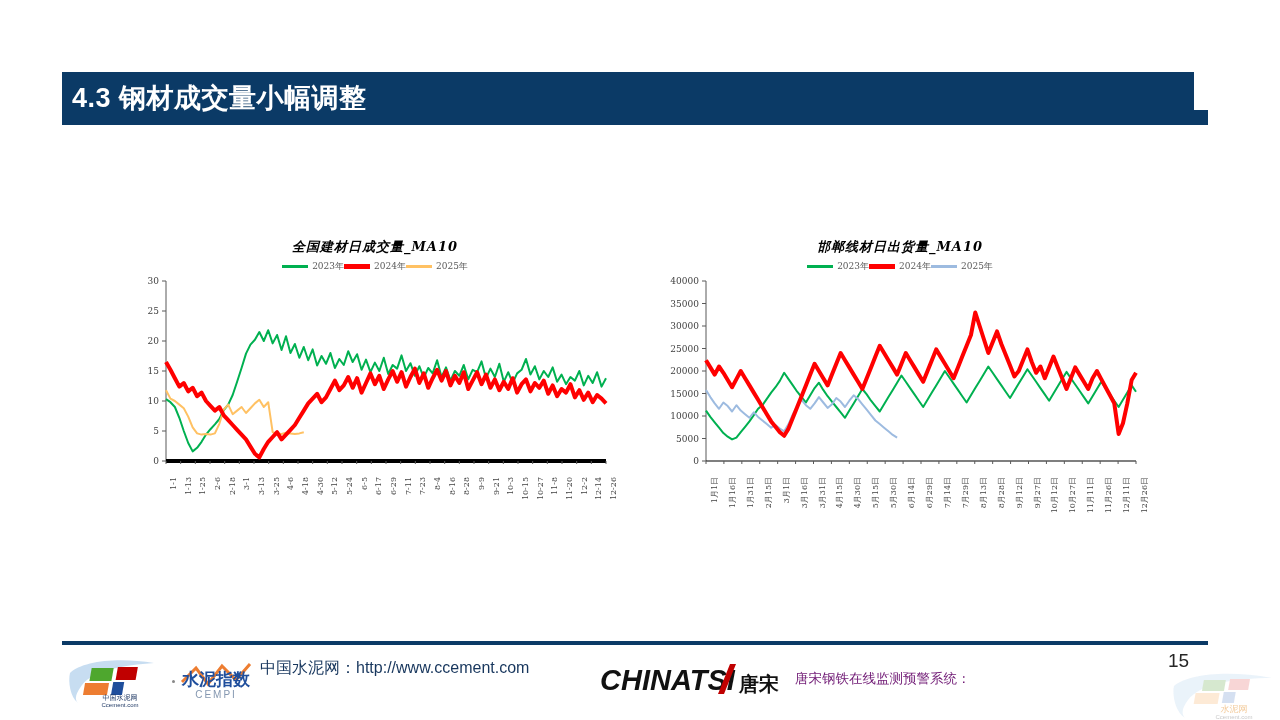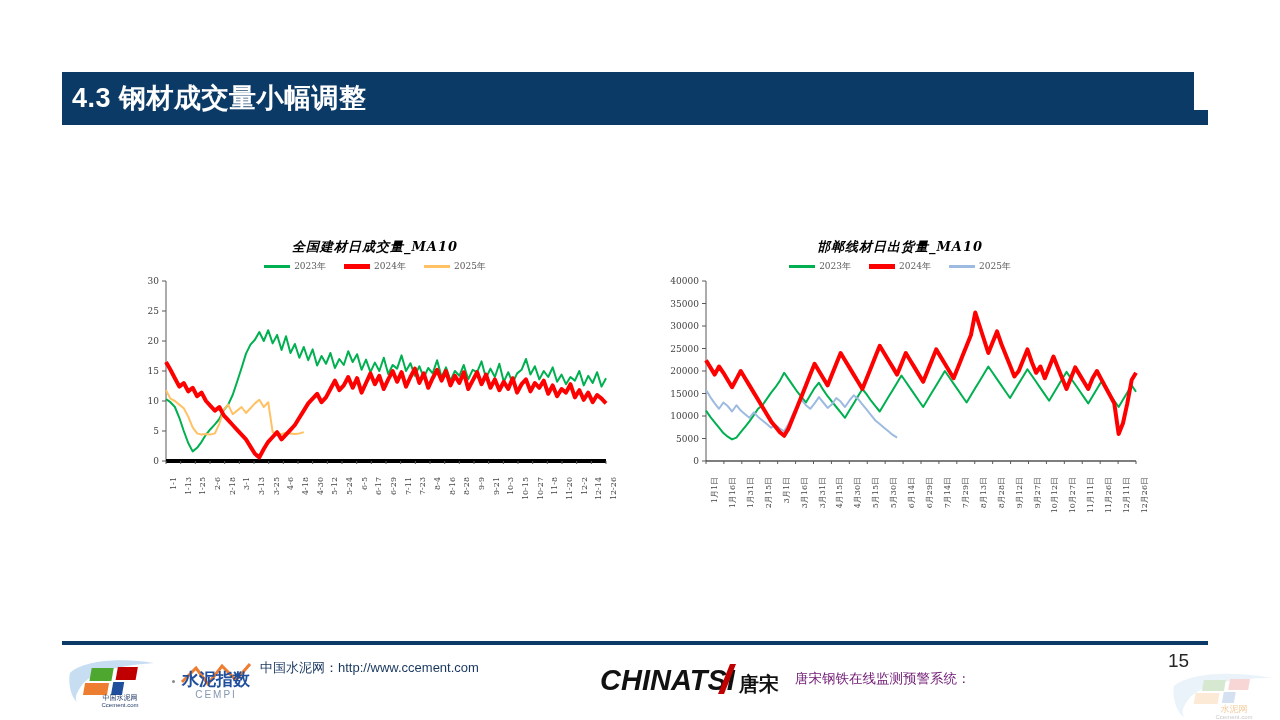--- a/index.html
+++ b/index.html
@@ -51,21 +51,20 @@
     font-size: 13px;
     color: #000000;
     font-weight: bold;
     letter-spacing: 1px;
     margin-bottom: 3px;
     font-style: italic;
   }
   .chart-legend {
     display: flex;
     justify-content: center;
-    gap: 18px;
     align-items: center;
     margin-bottom: 2px;
     height: 14px;
   }
   .legend-item { display: flex; align-items: center; gap: 4px; }
   .legend-swatch { display: block; width: 26px; height: 3px; }
   .legend-swatch.thick { height: 5px; }
   .legend-label {
     font-family: "DejaVu Serif", serif;
     font-size: 9px;
@@ -98,21 +97,21 @@
   
   #footer-rule {
     position: absolute;
     left: 62px; top: 641px;
     width: 1146px; height: 4px;
     background: #0b3a66;
   }
   #footer-text-left {
     position: absolute;
     left: 260px; top: 657px;
-    font-size: 13px;
+    font-size: 16px;
     color: #17365d;
     line-height: 21px;
     white-space: nowrap;
   }
   #footer-text-right {
     position: absolute;
     left: 795px; top: 668px;
     font-size: 13.5px;
     color: #701a75;
     line-height: 21px;

